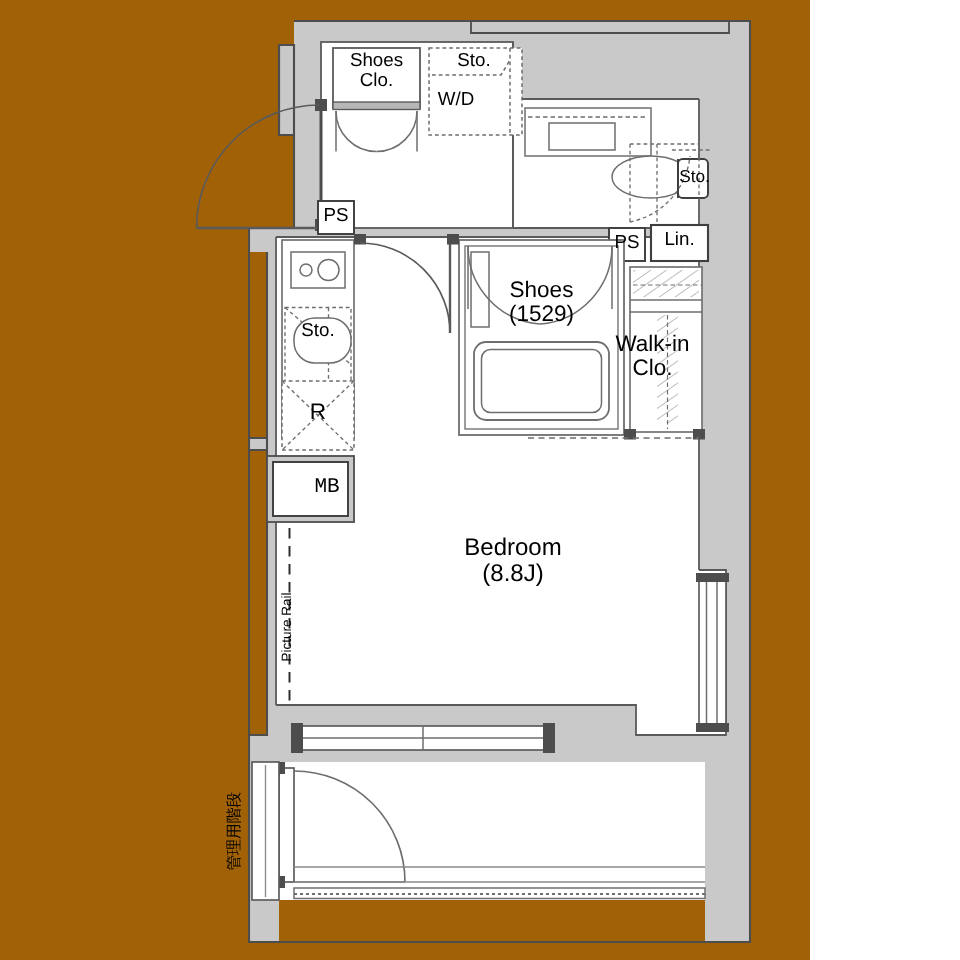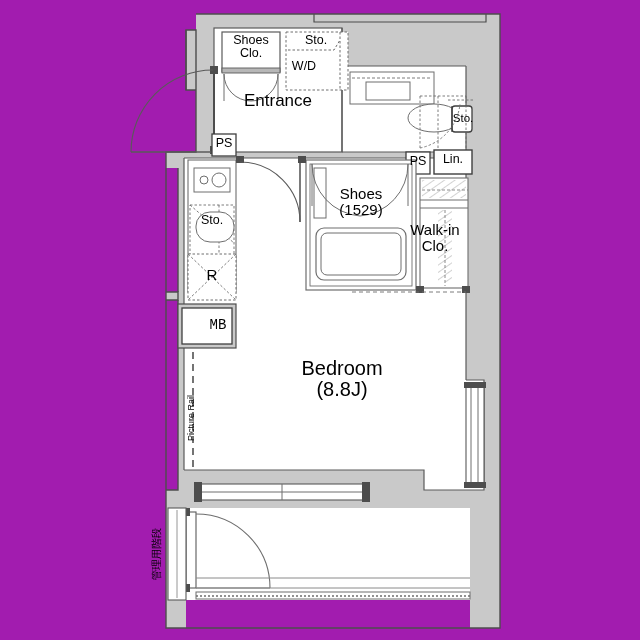--- a/index.html
+++ b/index.html
@@ -2,43 +2,43 @@
 <html><head>
 <meta charset="utf-8">
 <style>
   html, body {
     margin: 0;
     padding: 0;
     background: #ffffff;
   }
   #plan-root {
     position: relative;
-    width: 640px;
+    width: 540px;
     height: 640px;
-    background: #a21caf;
+    background: #a16207;
     font-family: "Liberation Sans", sans-serif;
     overflow: hidden;
   }
   #plan-svg {
     position: absolute;
     left: 0;
     top: 0;
     width: 640px;
     height: 640px;
   }
   .lbl {
     position: absolute;
     color: #000000;
     text-align: center;
     line-height: 1.05;
     white-space: pre;
     pointer-events: none;
   }
   .lbl-room   { font-size: 15px; }
-  .lbl-room-l { font-size: 20px; }
+  .lbl-room-l { font-size: 16px; }
   .lbl-entrance { font-size: 17px; }
   .lbl-small  { font-size: 12.5px; }
   .lbl-tiny   { font-size: 11.5px; }
   .lbl-mb     { font-size: 14px; }
   .lbl-rot {
     transform-origin: 50% 50%;
     transform: rotate(-90deg);
     font-size: 9px;
     letter-spacing: 0px;
   }
@@ -270,21 +270,20 @@
       <path d="M 314 14 L 314 22 L 486 22 L 486 14"></path>
     </g>
   </svg>
 
   <div class="lbl lbl-small" style="left:222px; top:34px; width:58px;"><span>Shoes</span><br><span>Clo.</span></div>
 
   <div class="lbl lbl-small" style="left:292px; top:34px; width:48px;">Sto.</div>
 
   <div class="lbl lbl-small" style="left:276px; top:60px; width:56px;">W/D</div>
 
-  <div class="lbl lbl-entrance" style="left:212px; top:92px; width:132px;">Entrance</div>
 
 
   <div class="lbl lbl-tiny" style="left:452px; top:112px; width:22px;">Sto.</div>
 
   <div class="lbl lbl-small" style="left:434px; top:153px; width:38px;">Lin.</div>
 
   <div class="lbl lbl-small" style="left:212px; top:137px; width:24px;">PS</div>
 
   <div class="lbl lbl-small" style="left:406px; top:155px; width:24px;">PS</div>
 

